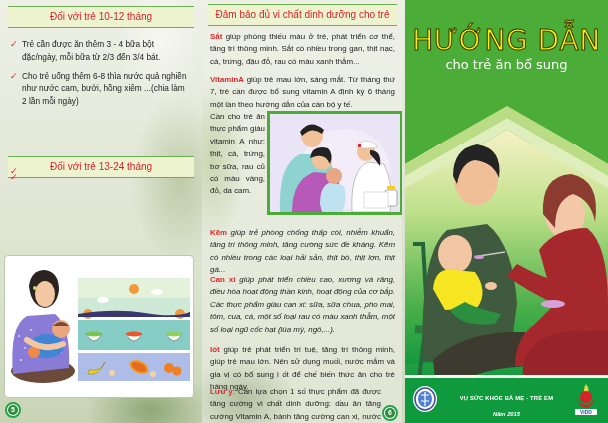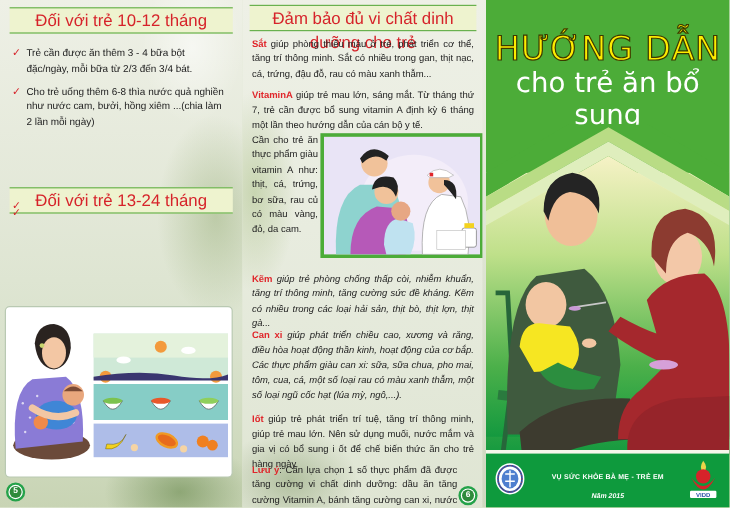--- a/index.html
+++ b/index.html
@@ -33,21 +33,21 @@
     background: linear-gradient(180deg, #eef0e6 0%, #cfd8c0 100%);
   }
 
   .section-header {
     position: absolute; left: 8px; right: 8px; height: 22px;
     background: #eef3cf;
     border-top: 1px solid #69b14f;
     border-bottom: 1px solid #69b14f;
     text-align: center;
     color: #d6232a;
-    font-size: 14px;
+    font-size: 10px;
     line-height: 20px;
   }
 
   .bullet-list { position: absolute; left: 10px; right: 12px; list-style: none; }
   .bullet-list li {
     position: relative; padding-left: 12px;
     font-size: 8.3px; line-height: 12.8px; color: #222;
     margin-bottom: 6px;
   }
   .check {
@@ -85,21 +85,21 @@
     background: #4cac38;
   }
   .title-main {
     position: absolute; left: 0; right: 0; top: 24px; text-align: center;
     font-size: 28px; color: #ffec00; letter-spacing: 0.5px;
     -webkit-text-stroke: 1px #3a3a00;
     font-family: "DejaVu Sans", sans-serif;
   }
   .title-sub {
     position: absolute; left: 0; right: 0; top: 57px; text-align: center;
-    font-size: 23px; color: #ffffff;
+    font-size: 13px; color: #ffffff;
     font-family: "DejaVu Sans", sans-serif;
   }
   .chevron-art {
     position: absolute; left: 0; top: 104px; width: 203px; height: 275px;
   }
   .footer-band {
     position: absolute; left: 0; right: 0; top: 375px; height: 48px;
     background: #0e9a3d;
     border-top: 3px solid #f4f7ea;
   }

